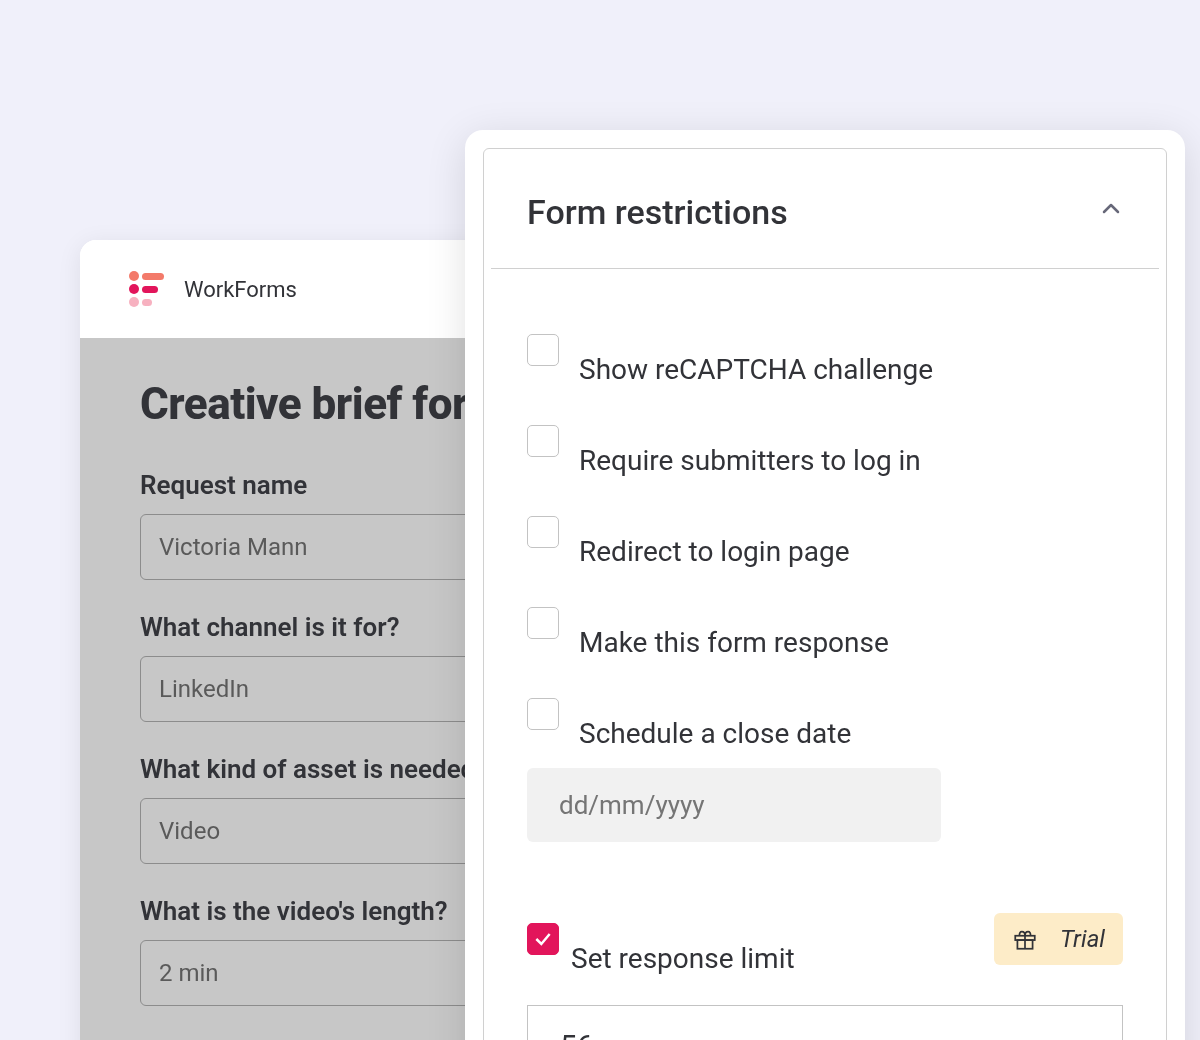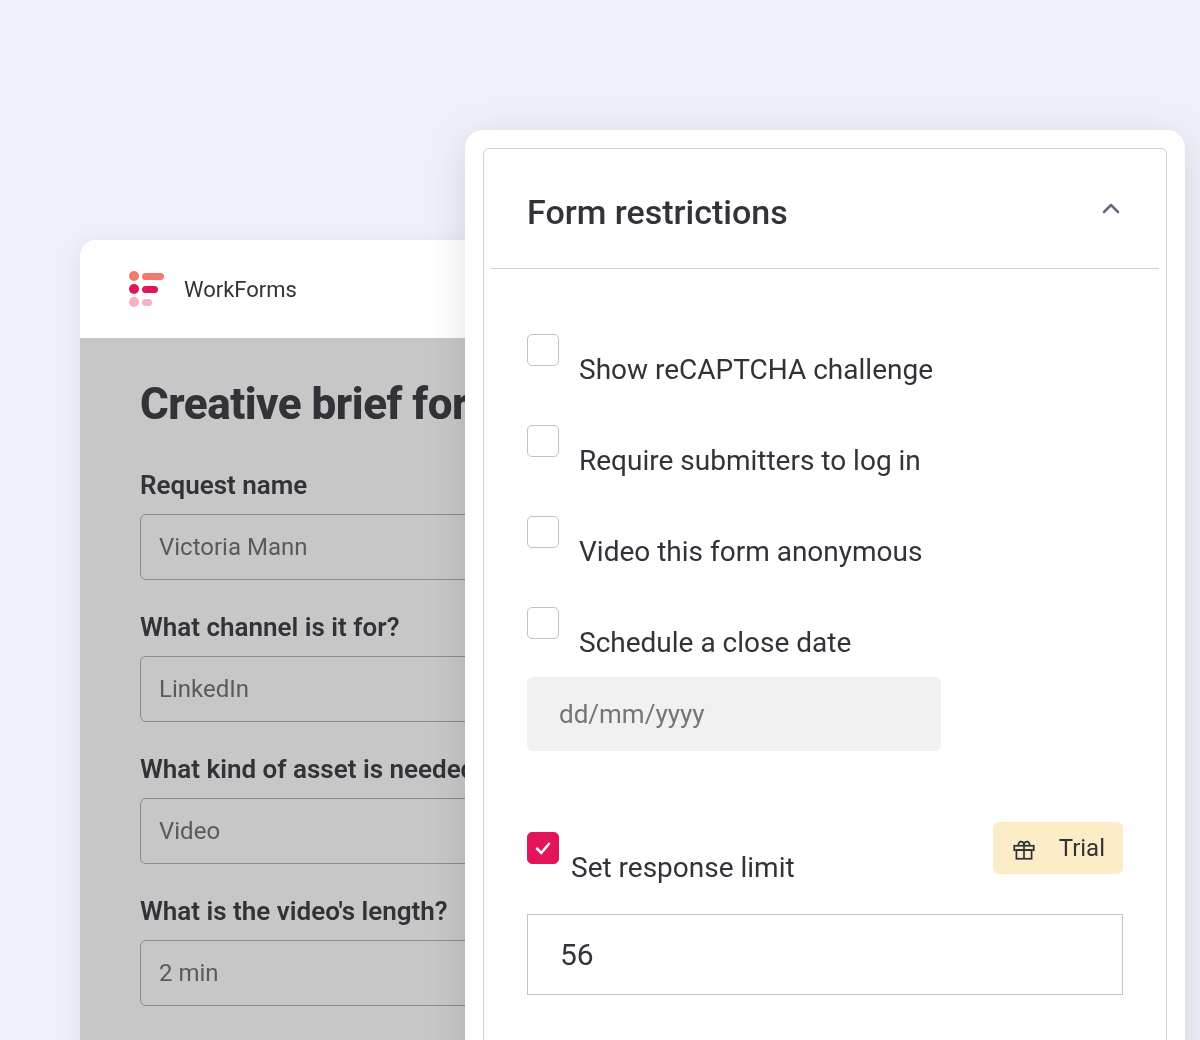--- a/index.html
+++ b/index.html
@@ -164,27 +164,28 @@
     justify-content: space-between;
     margin-bottom: 30px;
   }
   .limit-left {
     display: flex;
     align-items: center;
     gap: 12px;
   }
   .trial-badge {
     display: flex;
-    align-items: flex-end;
+    align-items: center;
     gap: 22px;
     background: #fdecc8;
     border-radius: 6px;
     padding: 12px 18px;
     font-size: 24px;
     color: #323338;
+    font-style: italic;
   }
   .trial-badge svg {
     width: 26px;
     height: 26px;
     stroke: #323338;
     fill: none;
     stroke-width: 1.6;
   }
   .limit-input {
     width: 100%;
@@ -255,24 +256,28 @@
       <div class="checkbox-row">
         <div class="checkbox"></div>
         <div class="checkbox-label">Show reCAPTCHA challenge</div>
       </div>
 
       <div class="checkbox-row">
         <div class="checkbox"></div>
         <div class="checkbox-label">Require submitters to log in</div>
       </div>
 
-
-      <div class="checkbox-row">
-        <div class="checkbox"></div>
-        <div class="checkbox-label">Video this form anonymous</div>
+      <div class="checkbox-row">
+        <div class="checkbox"></div>
+        <div class="checkbox-label">Redirect to login page</div>
+      </div>
+
+      <div class="checkbox-row">
+        <div class="checkbox"></div>
+        <div class="checkbox-label">Make this form response</div>
       </div>
 
       <div class="checkbox-row">
         <div class="checkbox"></div>
         <div class="checkbox-label">Schedule a close date</div>
       </div>
 
       <div class="date-input-wrap">
         <input class="date-input" placeholder="dd/mm/yyyy" style="">
       </div>

